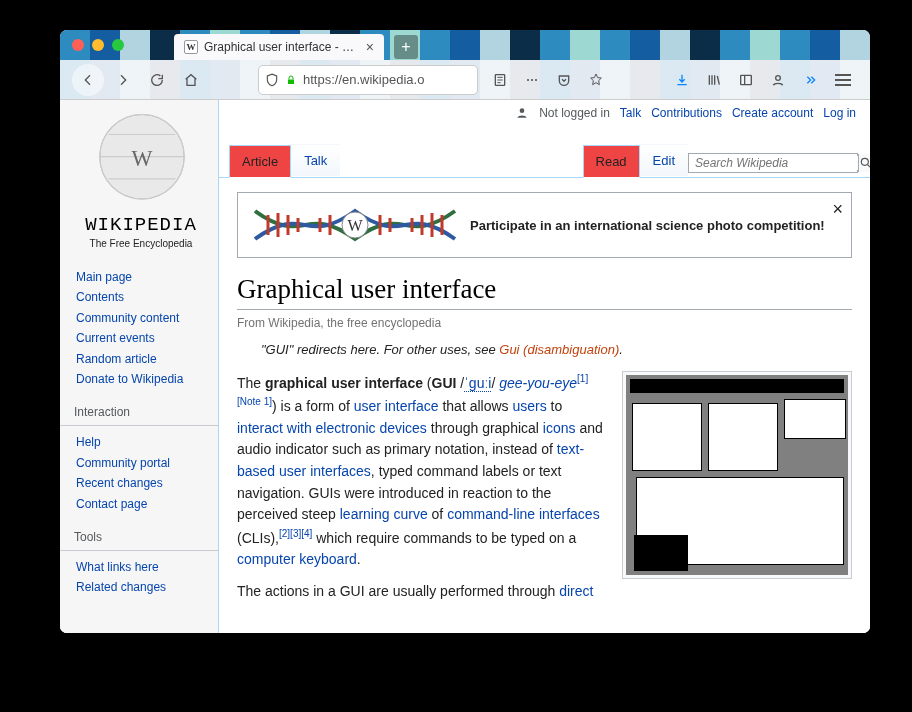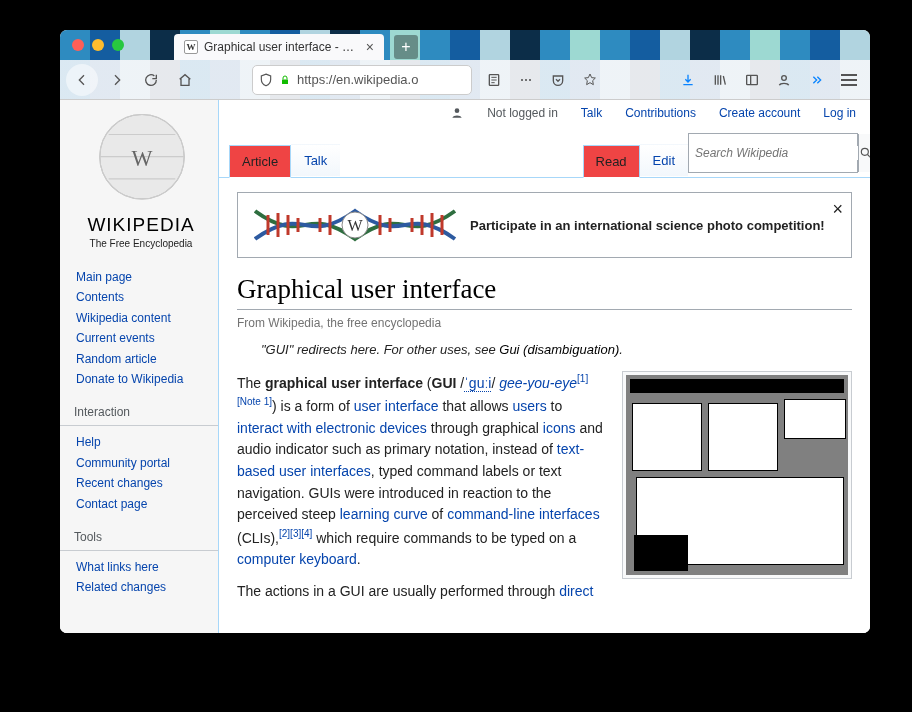--- a/index.html
+++ b/index.html
@@ -24,68 +24,68 @@
     margin-left: 50px; background:#f9f9fb; height:26px; margin-top:4px;
     border-radius:4px 4px 0 0; display:flex; align-items:center; padding:0 10px;
     font-size:12px; color:#333; gap:6px; max-width:210px;
   }
   .tab .favicon{width:14px;height:14px;background:#fff;border:1px solid #999;border-radius:2px;display:flex;align-items:center;justify-content:center;font-size:9px;font-weight:bold;color:#333;font-family:serif}
   .tab span.lbl{white-space:nowrap;overflow:hidden;text-overflow:ellipsis;flex:1}
   .tab .close{font-size:14px;color:#555;cursor:pointer}
   .newtab{width:24px;height:24px;background:rgba(0,0,0,.35);margin-left:10px;margin-top:3px;border-radius:3px;display:flex;align-items:center;justify-content:center;color:#fff;font-size:16px;cursor:pointer}
   .toolbar{
     height:40px;background:#f9f9fb;border-bottom:1px solid #ccc;
-    display:flex;align-items:center;padding:0 6px;gap:4px;
+    display:flex;align-items:center;padding:0 12px;gap:4px;
     background-image: repeating-linear-gradient(90deg,rgba(46,139,192,.15) 0 30px,rgba(20,93,160,.1) 30px 60px,rgba(177,212,224,.15) 60px 90px,rgba(12,45,72,.08) 90px 120px);
   }
   .navbtn{width:30px;height:30px;border-radius:5px;display:flex;align-items:center;justify-content:center;color:#4a4a4f;cursor:pointer}
   .navbtn.round{border-radius:50%;background:rgba(255,255,255,.5);width:32px;height:32px}
   .navbtn svg{width:16px;height:16px;stroke:#555;stroke-width:2;fill:none}
   .urlbar{flex:0 0 220px;margin:0 4px;height:30px;background:#fff;border:1px solid #ccc;border-radius:5px;display:flex;align-items:center;padding:0 6px;gap:6px;font-size:13px;color:#555}
   .urlbar .lock{color:#12bc00}
   .urltext{flex:1;white-space:nowrap;overflow:hidden;text-overflow:ellipsis}
   .spacer{flex:1}
   .navicon{width:28px;height:28px;display:flex;align-items:center;justify-content:center;color:#555;cursor:pointer}
   .navicon.blue svg{stroke:#0a84ff}
   .menu-btn{width:30px;height:30px;display:flex;flex-direction:column;gap:3px;align-items:center;justify-content:center;cursor:pointer}
   .menu-btn span{width:16px;height:2px;background:#555}
 
   .content{flex:1;display:flex;overflow:hidden;background:#f6f6f6}
   .sidebar{width:158px;background:#f6f6f6;padding:10px 0 0 16px;font-size:12px}
   .globe{width:120px;height:100px;margin:0 0 4px 6px;position:relative}
   .globe svg{width:100%;height:100%}
   .wordmark{text-align:center;width:130px}
-  .wordmark .wiki{font-family:Liberation Sans, sans-serif;font-size:19px;letter-spacing:1px}
+  .wordmark .wiki{font-family:Liberation Mono, monospace;font-size:19px;letter-spacing:1px}
   .wordmark .tag{font-size:10px;color:#222;margin-top:2px}
   .navlist{margin-top:18px}
   .navlist a{display:block;color:#0645ad;text-decoration:none;line-height:1.7;font-size:12px}
   .navlist h3{font-size:12px;color:#54595d;font-weight:normal;margin:16px 0 6px -2px;border:none}
   .navlist hr{border:none;border-top:1px solid #c8ccd1;margin:4px 0 6px -16px}
 
   .main{flex:1;background:#fff;border-left:1px solid #a7d7f9;position:relative;overflow:hidden}
-  .userlinks{position:absolute;top:6px;right:14px;font-size:12px;color:#54595d;display:flex;gap:23px;align-items:center}
+  .userlinks{position:absolute;top:6px;right:14px;font-size:12px;color:#54595d;display:flex;gap:10px;align-items:center}
   .userlinks a{color:#0645ad;text-decoration:none}
   .userlinks .grey{color:#54595d}
   .tabs{position:absolute;top:44px;left:0;right:0;height:34px;display:flex;align-items:flex-end;border-bottom:1px solid #a7d7f9;padding-left:10px}
   .wtab{padding:8px 12px;font-size:13px;color:#0645ad;cursor:pointer;border:1px solid transparent;background:linear-gradient(#fff,#f2f7fc)}
   .wtab.sel{color:#222;border:1px solid #a7d7f9;border-bottom-color:#fff;background:#ef4444;margin-bottom:-1px}
   .tabs .gap{flex:1}
-  .search{width:170px;height:40px;border:1px solid #a2a9b1;display:flex;align-items:center;margin-right:12px;margin-bottom:4px;background:#fff}
+  .search{width:170px;height:20px;border:1px solid #a2a9b1;display:flex;align-items:center;margin-right:12px;margin-bottom:4px;background:#fff}
   .search input{flex:1;border:none;outline:none;font-size:12px;padding:0 6px;font-style:italic;color:#666}
   .search .go{width:28px;height:100%;background:#f8f9fa;border-left:1px solid #a2a9b1;display:flex;align-items:center;justify-content:center;color:#555}
 
   .article{position:absolute;top:78px;left:0;right:0;bottom:0;padding:14px 18px;overflow:hidden}
   .banner{border:1px solid #a2a9b1;padding:10px 12px;margin-bottom:16px;display:flex;align-items:center;gap:10px;background:#fff;position:relative}
   .banner-text{font-size:13px;font-weight:600;color:#222}
   .banner .bx{position:absolute;right:8px;top:6px;font-size:18px;color:#222;cursor:pointer}
   .dna{width:210px;height:44px;flex-shrink:0}
   h1.title{font-family:"Linux Libertine",Georgia,serif;font-weight:normal;font-size:27px;border-bottom:1px solid #a2a9b1;padding-bottom:4px;margin-bottom:6px}
   .sub{font-size:12px;color:#737373;margin-bottom:12px}
   .hat{font-style:italic;font-size:13px;margin:0 0 14px 24px;color:#222}
-  .hat a{color:#000000;text-decoration:none}
+  .hat a{color:#c2410c;text-decoration:none}
   .body{font-size:14px;line-height:1.55;color:#222}
   .body a{color:#0645ad;text-decoration:none}
   .body sup{font-size:10px;color:#0645ad}
   .thumb{float:right;width:230px;border:1px solid #c8ccd1;background:#f8f9fa;padding:3px;margin:0 0 8px 14px}
   .thumb .img{height:200px;background:#808080;position:relative;overflow:hidden}
   .thumb .img .win{position:absolute;background:#fff;border:1px solid #000}
 </style>
 </head>
 <body>
 
@@ -204,21 +204,21 @@
             <text x="50" y="50" text-anchor="middle" font-family="serif" font-size="20" fill="#666">W</text>
           </svg>
       </div>
       <div class="wordmark">
         <div class="wiki">WIKIPEDIA</div>
         <div class="tag">The Free Encyclopedia</div>
       </div>
       <div class="navlist">
         <a>Main page</a>
         <a>Contents</a>
-        <a>Wikipedia content</a>
+        <a>Community content</a>
         <a>Current events</a>
         <a>Random article</a>
         <a>Donate to Wikipedia</a>
         <h3>Interaction</h3>
         <hr>
         <a>Help</a>
         <a>Community portal</a>
         <a>Recent changes</a>
         <a>Contact page</a>
         <h3>Tools</h3>

